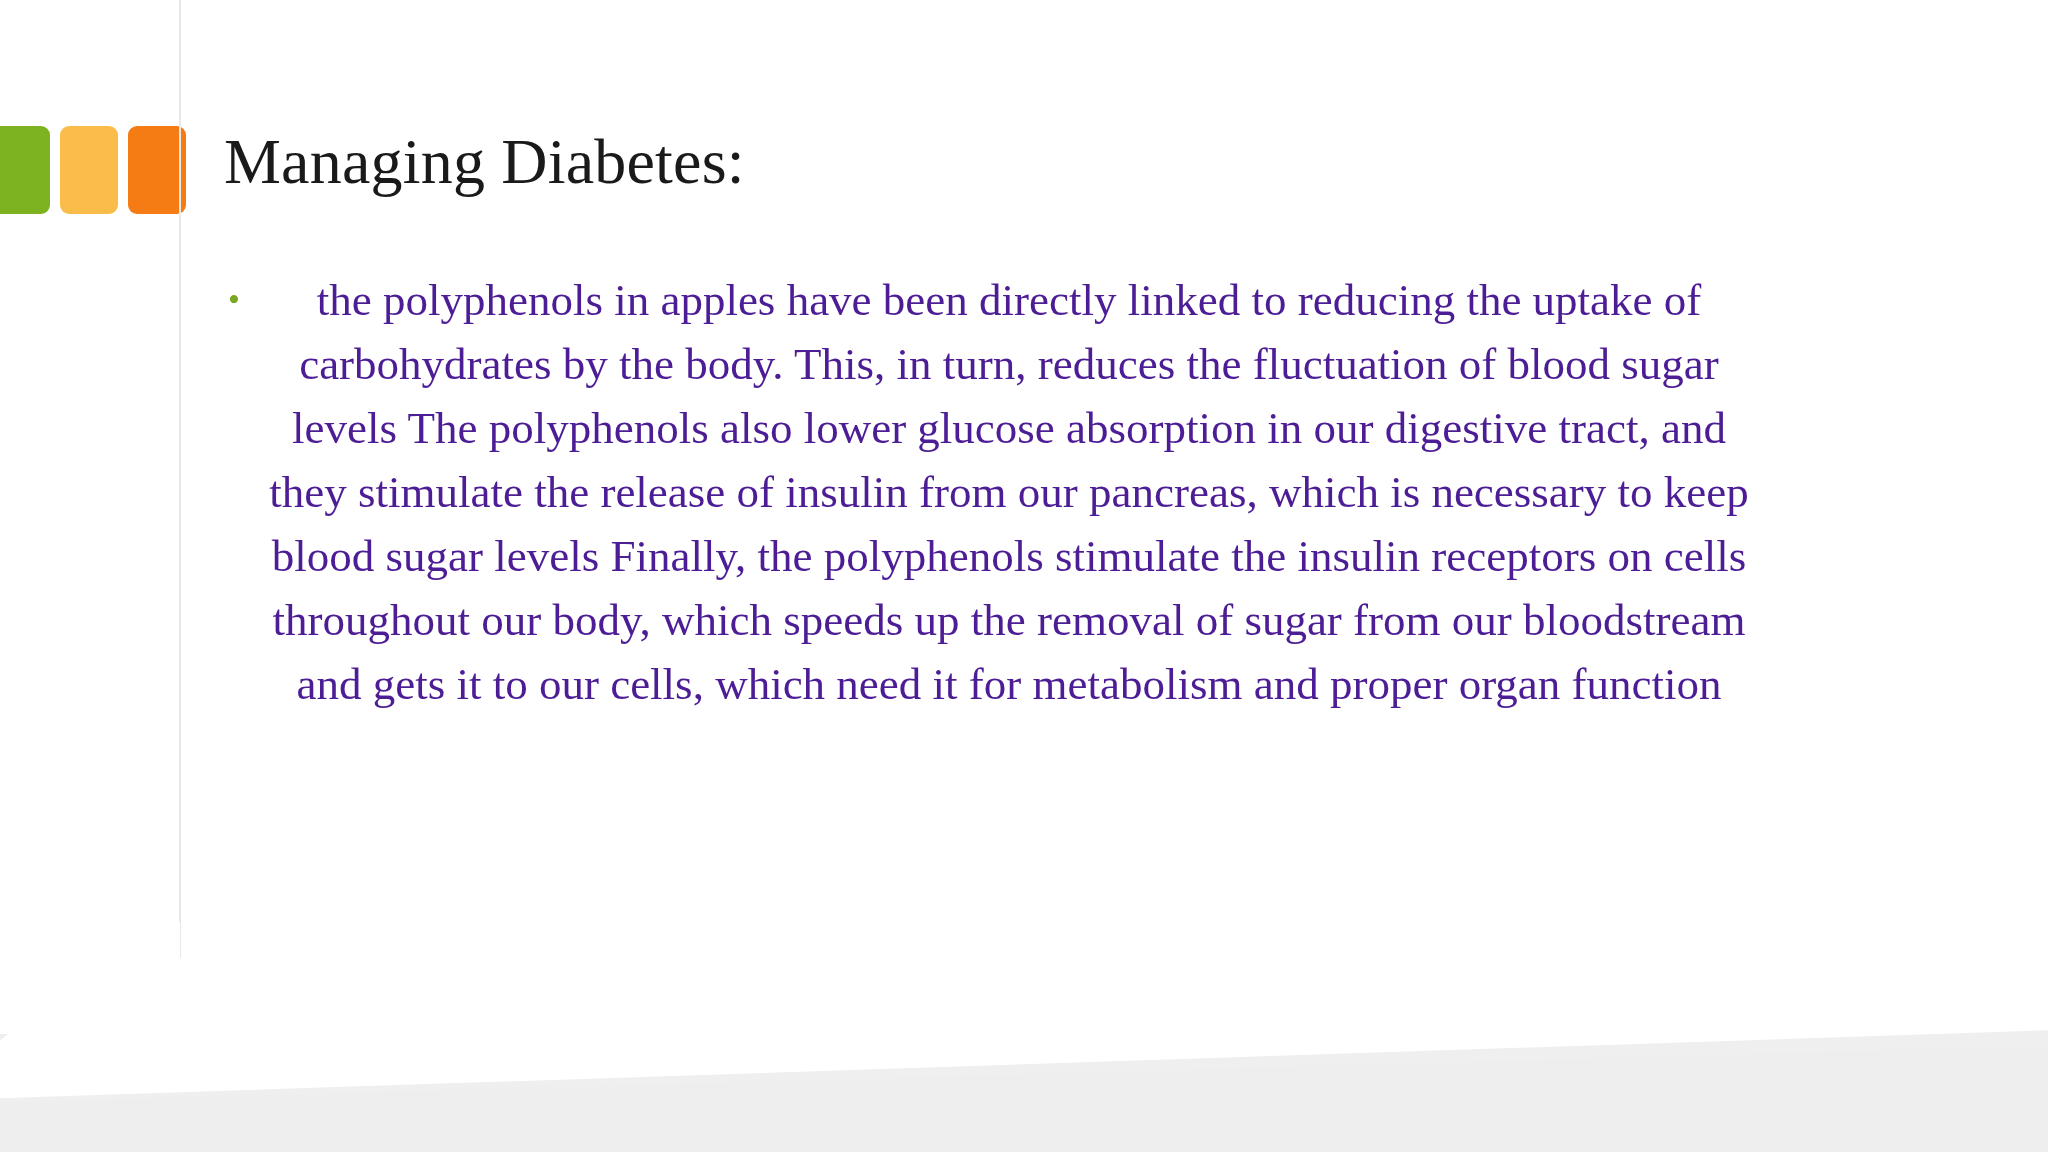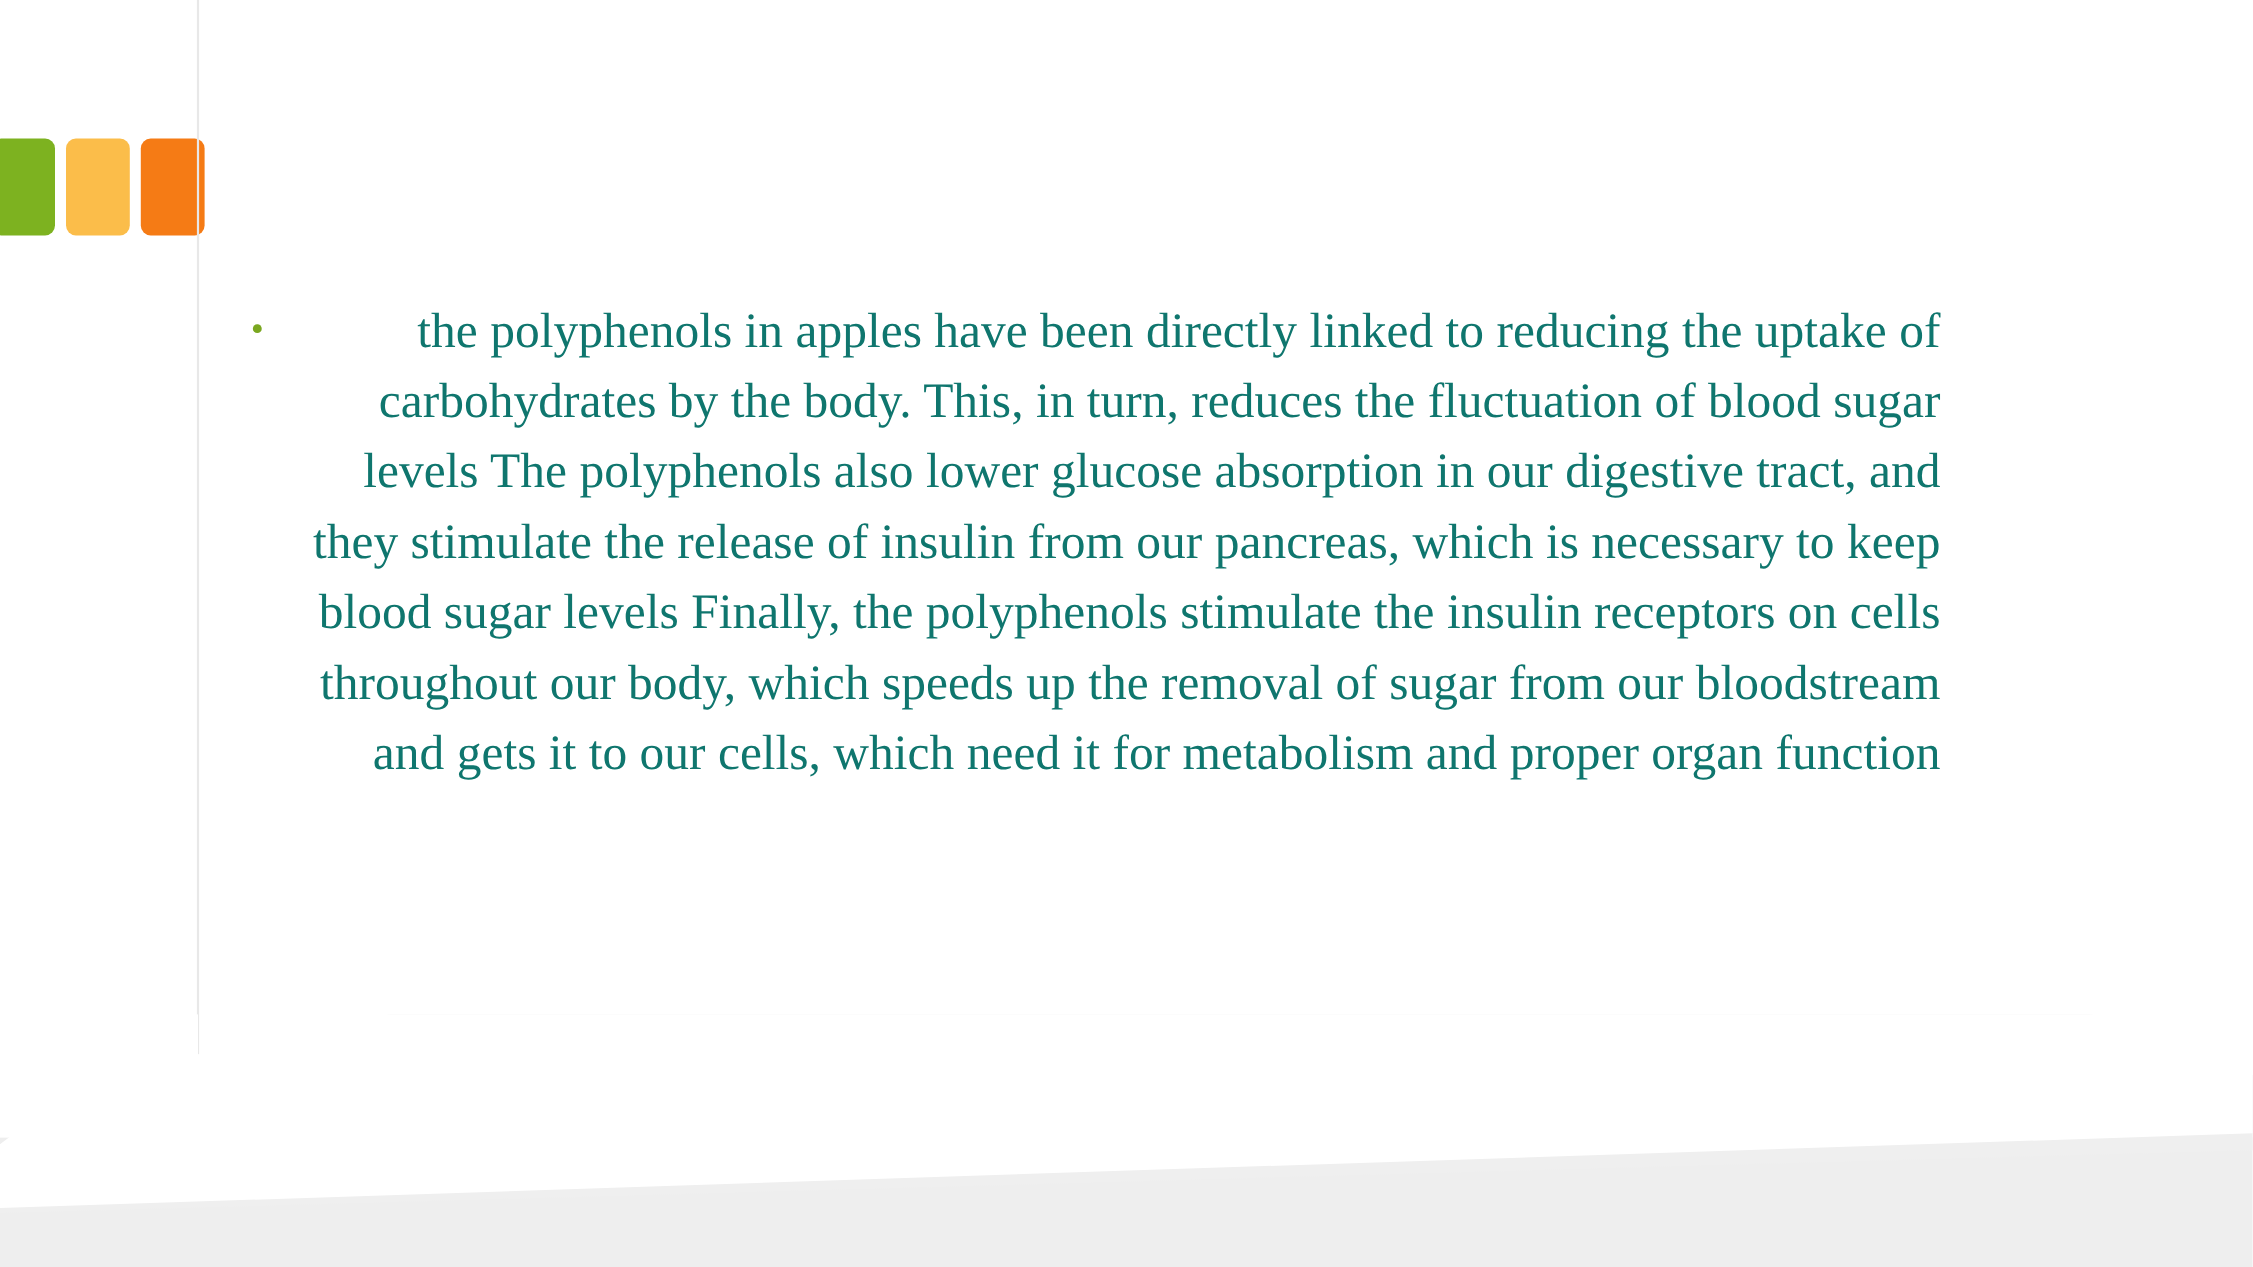--- a/index.html
+++ b/index.html
@@ -77,22 +77,22 @@
     font-size: 34px;
     line-height: 64px;
     text-align: left;
     padding-left: 4px;
     box-sizing: border-box;
   }
   .bullet-text {
     flex: 1 1 auto;
     font-size: 45px;
     line-height: 64px;
-    color: #0f766e;
-    text-align: right;
+    color: #4c1d95;
+    text-align: center;
   }
 
   
   .swoosh-wrap {
     position: absolute;
     left: 0;
     bottom: 0;
     width: 2048px;
     height: 230px;
     overflow: hidden;
@@ -140,20 +140,21 @@
 <div id="slide">
 
   <div class="accent-group">
     <div class="accent-square" style="background:#7DB220;"></div>
     <div class="accent-square" style="background:#FBBD4A;"></div>
     <div class="accent-square" style="background:#F57B15;"></div>
   </div>
 
   <div class="left-rule"></div>
 
+  <div class="title">Managing Diabetes:</div>
 
   <div class="body-block">
     <div class="bullet-row">
       <div class="bullet-dot">•</div>
       <div class="bullet-text">the polyphenols in apples have been directly linked to reducing the uptake of carbohydrates by the body. This, in turn, reduces the fluctuation of blood sugar levels The polyphenols also lower glucose absorption in our digestive tract, and they stimulate the release of insulin from our pancreas, which is necessary to keep blood sugar levels Finally, the polyphenols stimulate the insulin receptors on cells throughout our body, which speeds up the removal of sugar from our bloodstream and gets it to our cells, which need it for metabolism and proper organ function</div>
     </div>
   </div>
 
   <div class="swoosh-wrap">
     <div class="footer-band"></div>

